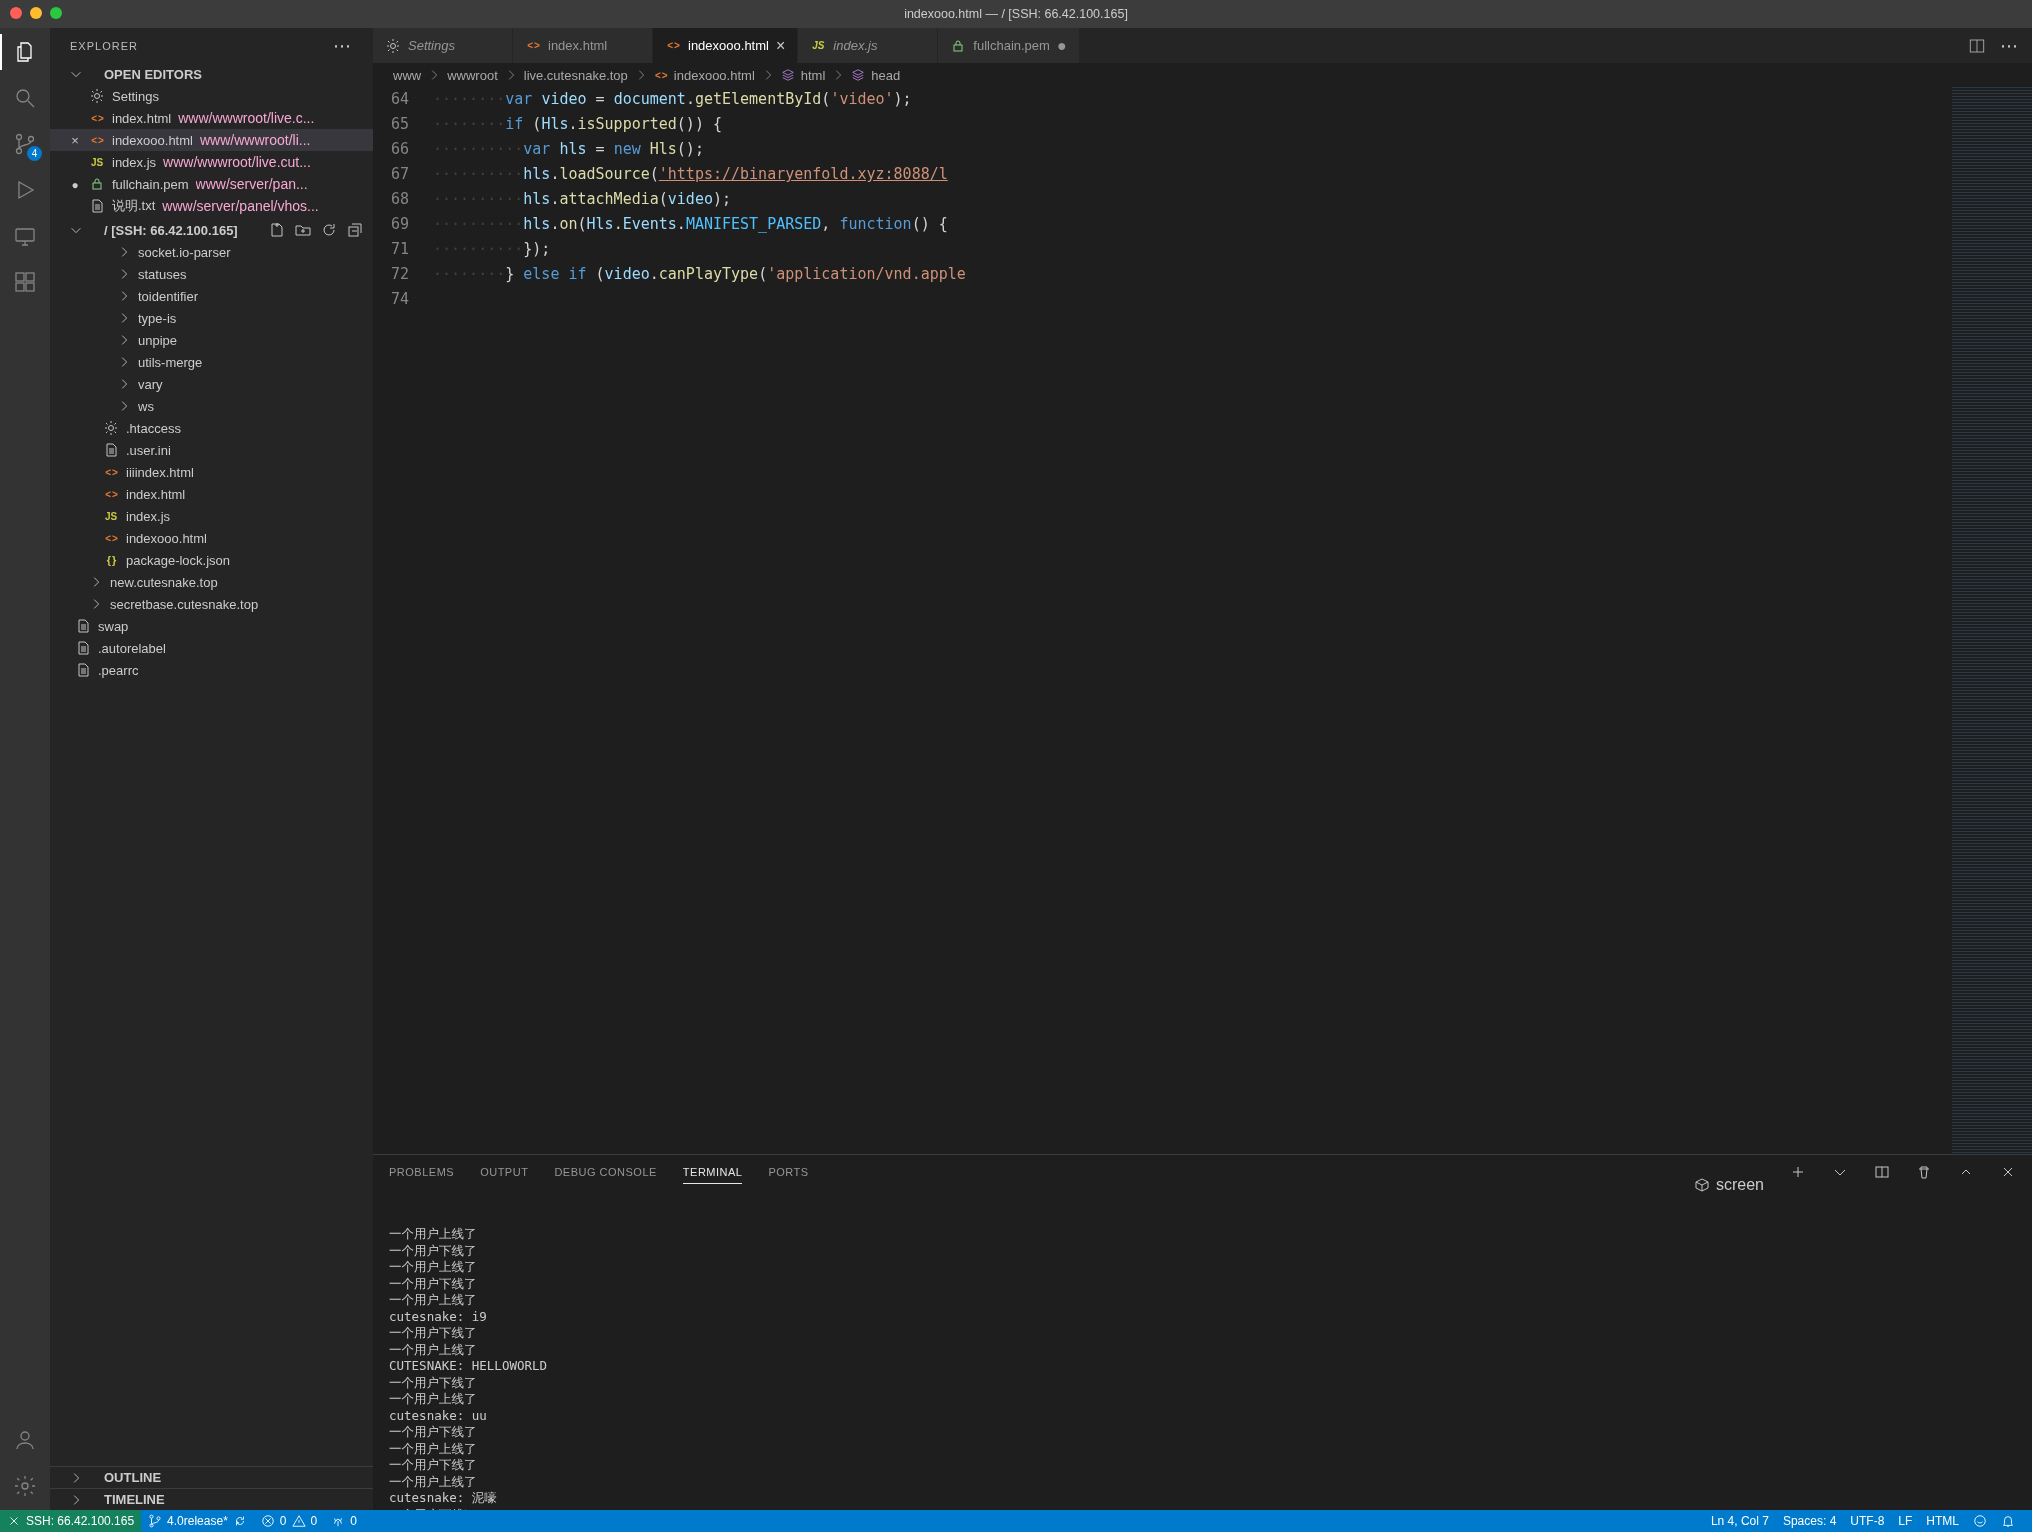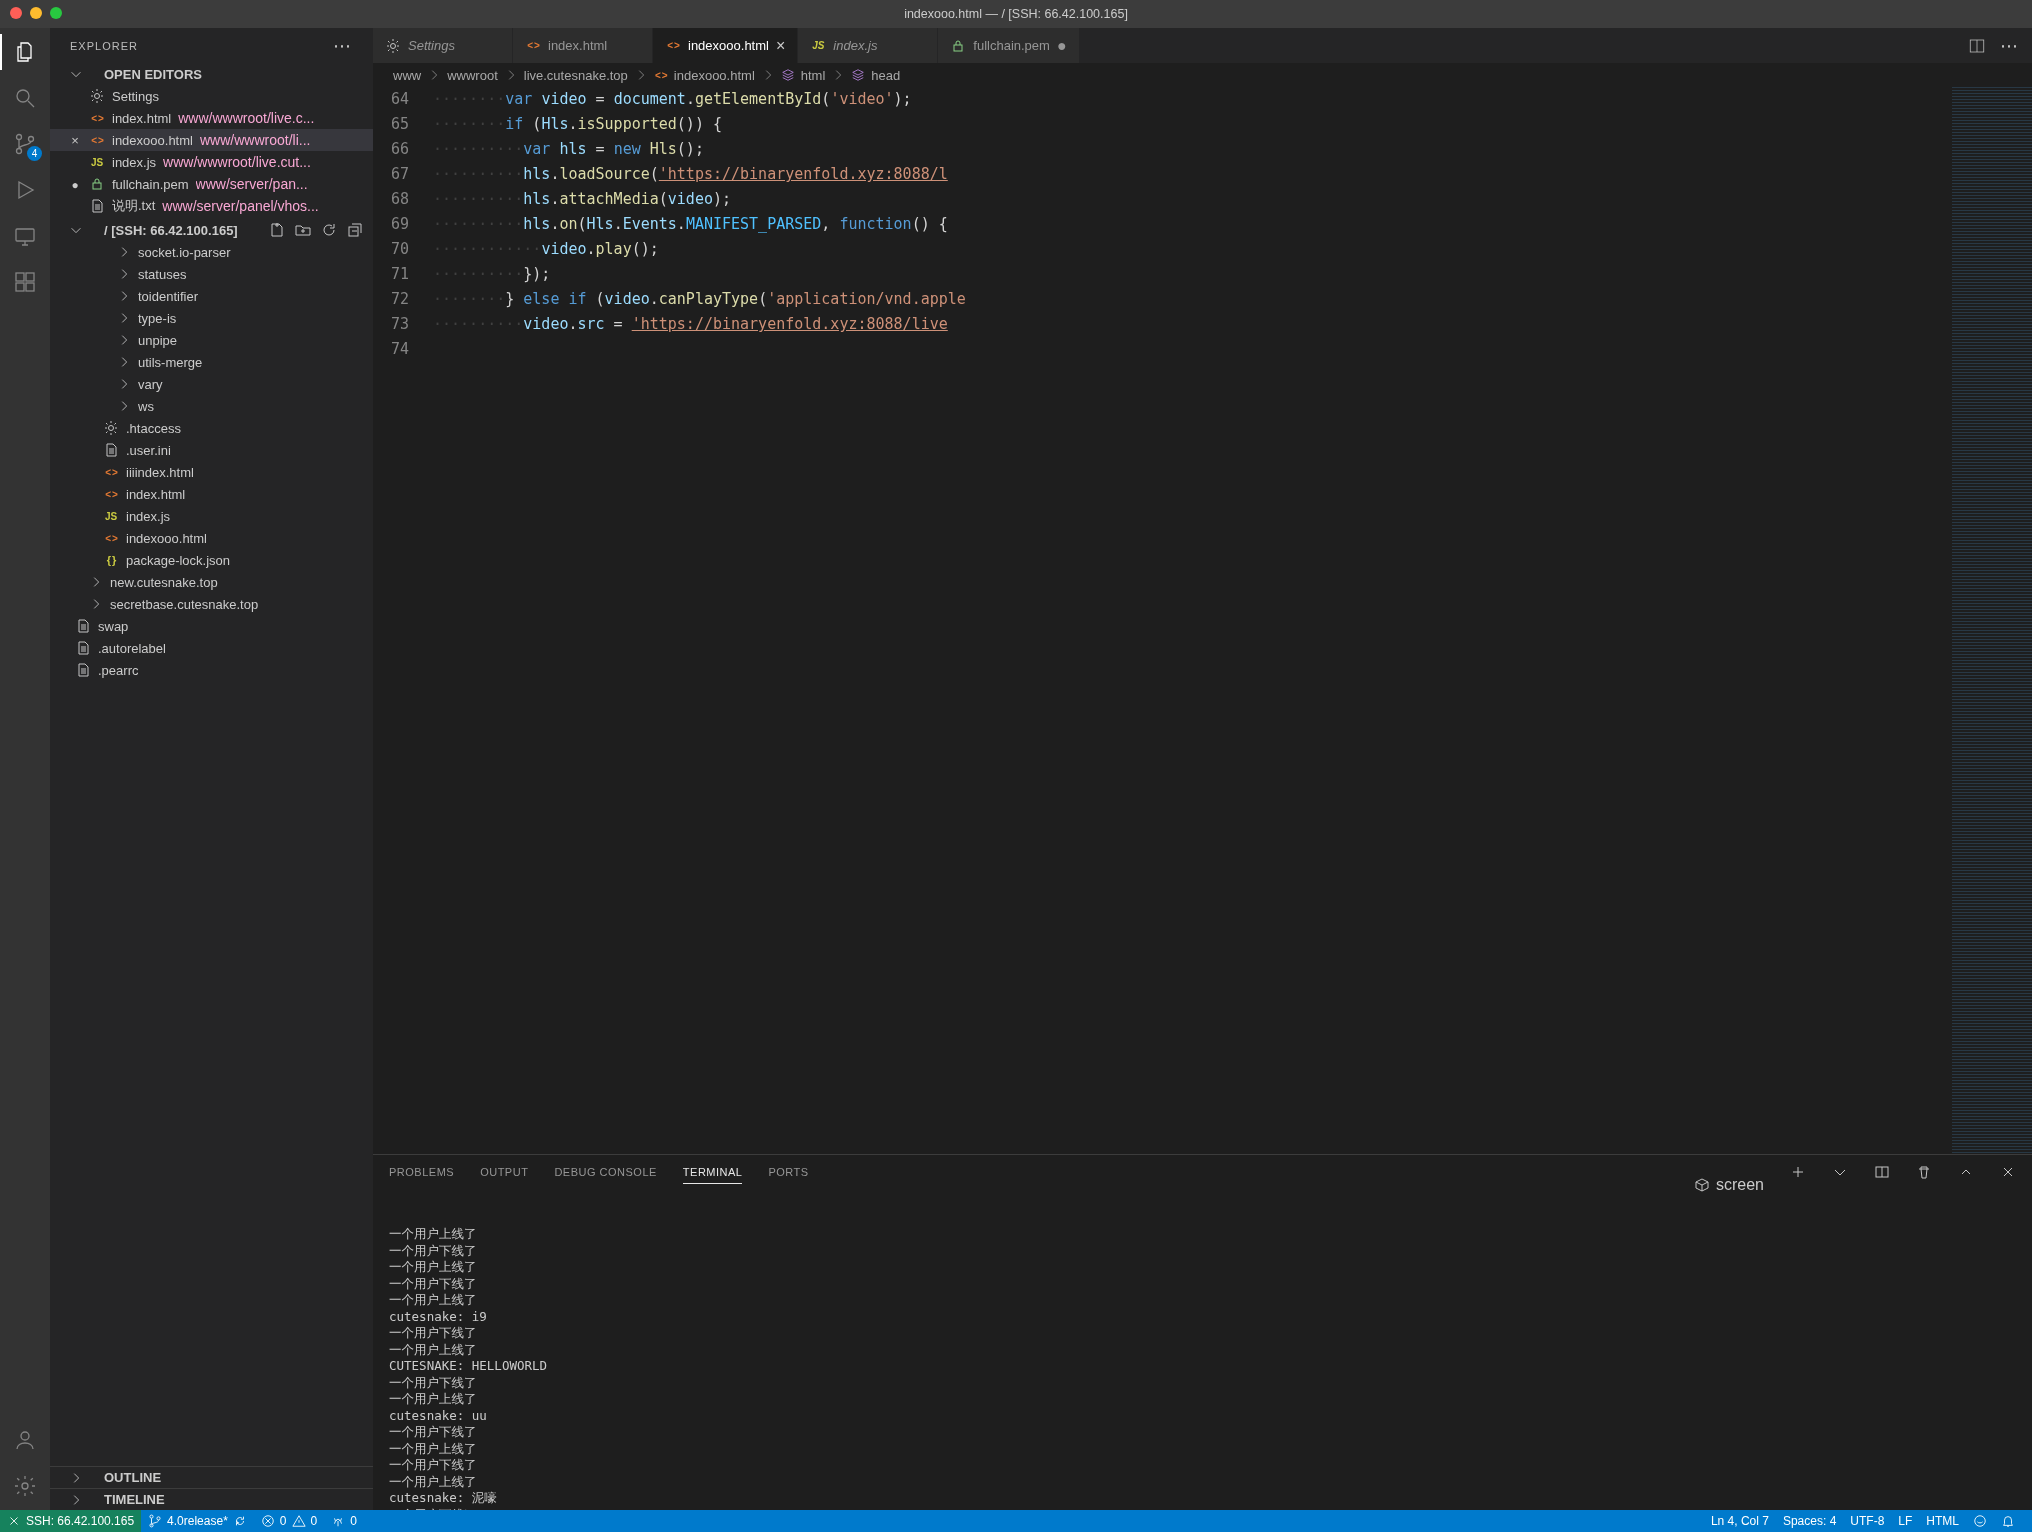--- a/index.html
+++ b/index.html
@@ -544,34 +544,26 @@
           </div>
           <div class="code-line">
             <span class="lineno">68</span>
             <span class="code-text"><span class="tok-ws">··········</span><span class="tok-var">hls</span><span class="tok-op">.</span><span class="tok-fn">attachMedia</span><span class="tok-op">(</span><span class="tok-var">video</span><span class="tok-op">);</span></span>
           </div>
           <div class="code-line">
             <span class="lineno">69</span>
             <span class="code-text"><span class="tok-ws">··········</span><span class="tok-var">hls</span><span class="tok-op">.</span><span class="tok-fn">on</span><span class="tok-op">(</span><span class="tok-var">Hls</span><span class="tok-op">.</span><span class="tok-var">Events</span><span class="tok-op">.</span><span class="tok-const">MANIFEST_PARSED</span><span class="tok-op">, </span><span class="tok-kw">function</span><span class="tok-op">() {</span></span>
           </div>
           <div class="code-line">
-            <span class="lineno">70</span>
-            <span class="code-text"><span class="tok-ws">············</span><span class="tok-var">video</span><span class="tok-op">.</span><span class="tok-fn">play</span><span class="tok-op">();</span></span>
-          </div>
-          <div class="code-line">
             <span class="lineno">71</span>
             <span class="code-text"><span class="tok-ws">··········</span><span class="tok-op">});</span></span>
           </div>
           <div class="code-line">
             <span class="lineno">72</span>
             <span class="code-text"><span class="tok-ws">········</span><span class="tok-op">} </span><span class="tok-kw">else</span><span class="tok-op"> </span><span class="tok-kw">if</span><span class="tok-op"> (</span><span class="tok-var">video</span><span class="tok-op">.</span><span class="tok-fn">canPlayType</span><span class="tok-op">(</span><span class="tok-str">'application/vnd.apple</span></span>
-          </div>
-          <div class="code-line">
-            <span class="lineno">73</span>
-            <span class="code-text"><span class="tok-ws">··········</span><span class="tok-var">video</span><span class="tok-op">.</span><span class="tok-var">src</span><span class="tok-op"> = </span><span class="tok-str link">'https://binaryenfold.xyz:8088/live</span></span>
           </div>
           <div class="code-line">
             <span class="lineno">74</span>
           </div>
         </div>
       <div class="minimap"></div>
     </div>
 
     <div class="panel">
       <div class="panel-tabs" id="panel-tabs">

